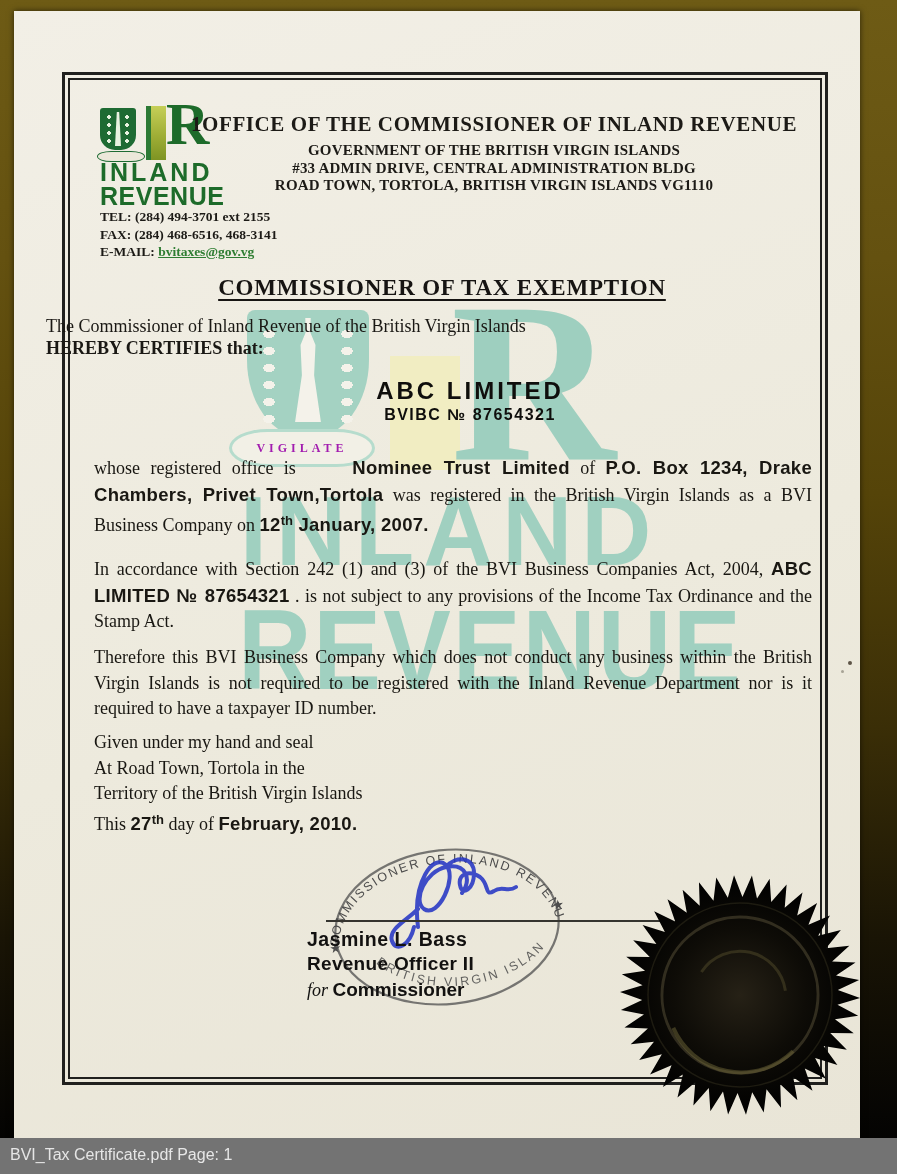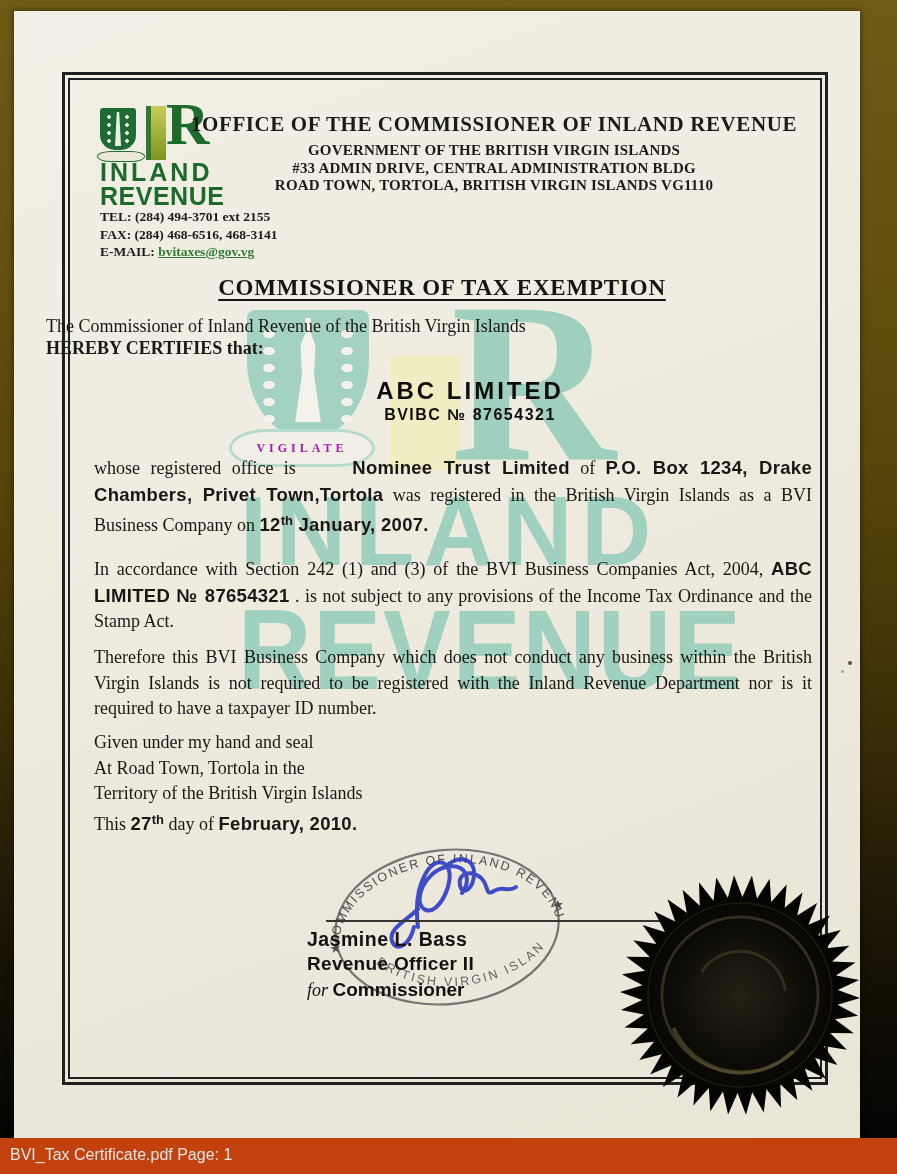--- a/index.html
+++ b/index.html
@@ -3,21 +3,21 @@
 <meta charset="utf-8">
 <style>
   html,body{margin:0;padding:0;}
   body{width:897px;height:1174px;position:relative;overflow:hidden;
        font-family:"Liberation Serif","DejaVu Serif",serif;}
   .bg{position:absolute;inset:0;
       background:linear-gradient(180deg,#6e5b15 0%,#645110 22%,#554409 42%,#3a2e07 62%,#191405 80%,#060503 95%,#000 100%);}
   .page{position:absolute;left:14px;top:11px;width:846px;height:1127px;
         background:linear-gradient(160deg,#f2efe6 0%,#edeadd 55%,#e9e5d7 100%);
         box-shadow:0 0 6px rgba(0,0,0,.6);}
-  .statusbar{position:absolute;left:0;top:1138px;width:897px;height:36px;background:#c2410c;}
+  .statusbar{position:absolute;left:0;top:1138px;width:897px;height:36px;background:#737373;}
   .statusbar span{display:block;padding:8px 0 0 10px;font-family:"Liberation Sans","DejaVu Sans",sans-serif;
         font-size:16px;color:#e6e6e6;}
 
   
   .border-outer{position:absolute;left:48px;top:61px;width:760px;height:1007px;border:3px solid #20201e;z-index:2;}
   .border-inner{position:absolute;inset:3px;border:2px solid #20201e;}
 
   
   .wm{position:absolute;inset:0;z-index:1;}
   .wm-shield{position:absolute;left:233px;top:299px;width:122px;height:128px;background:#a4d2c2;

